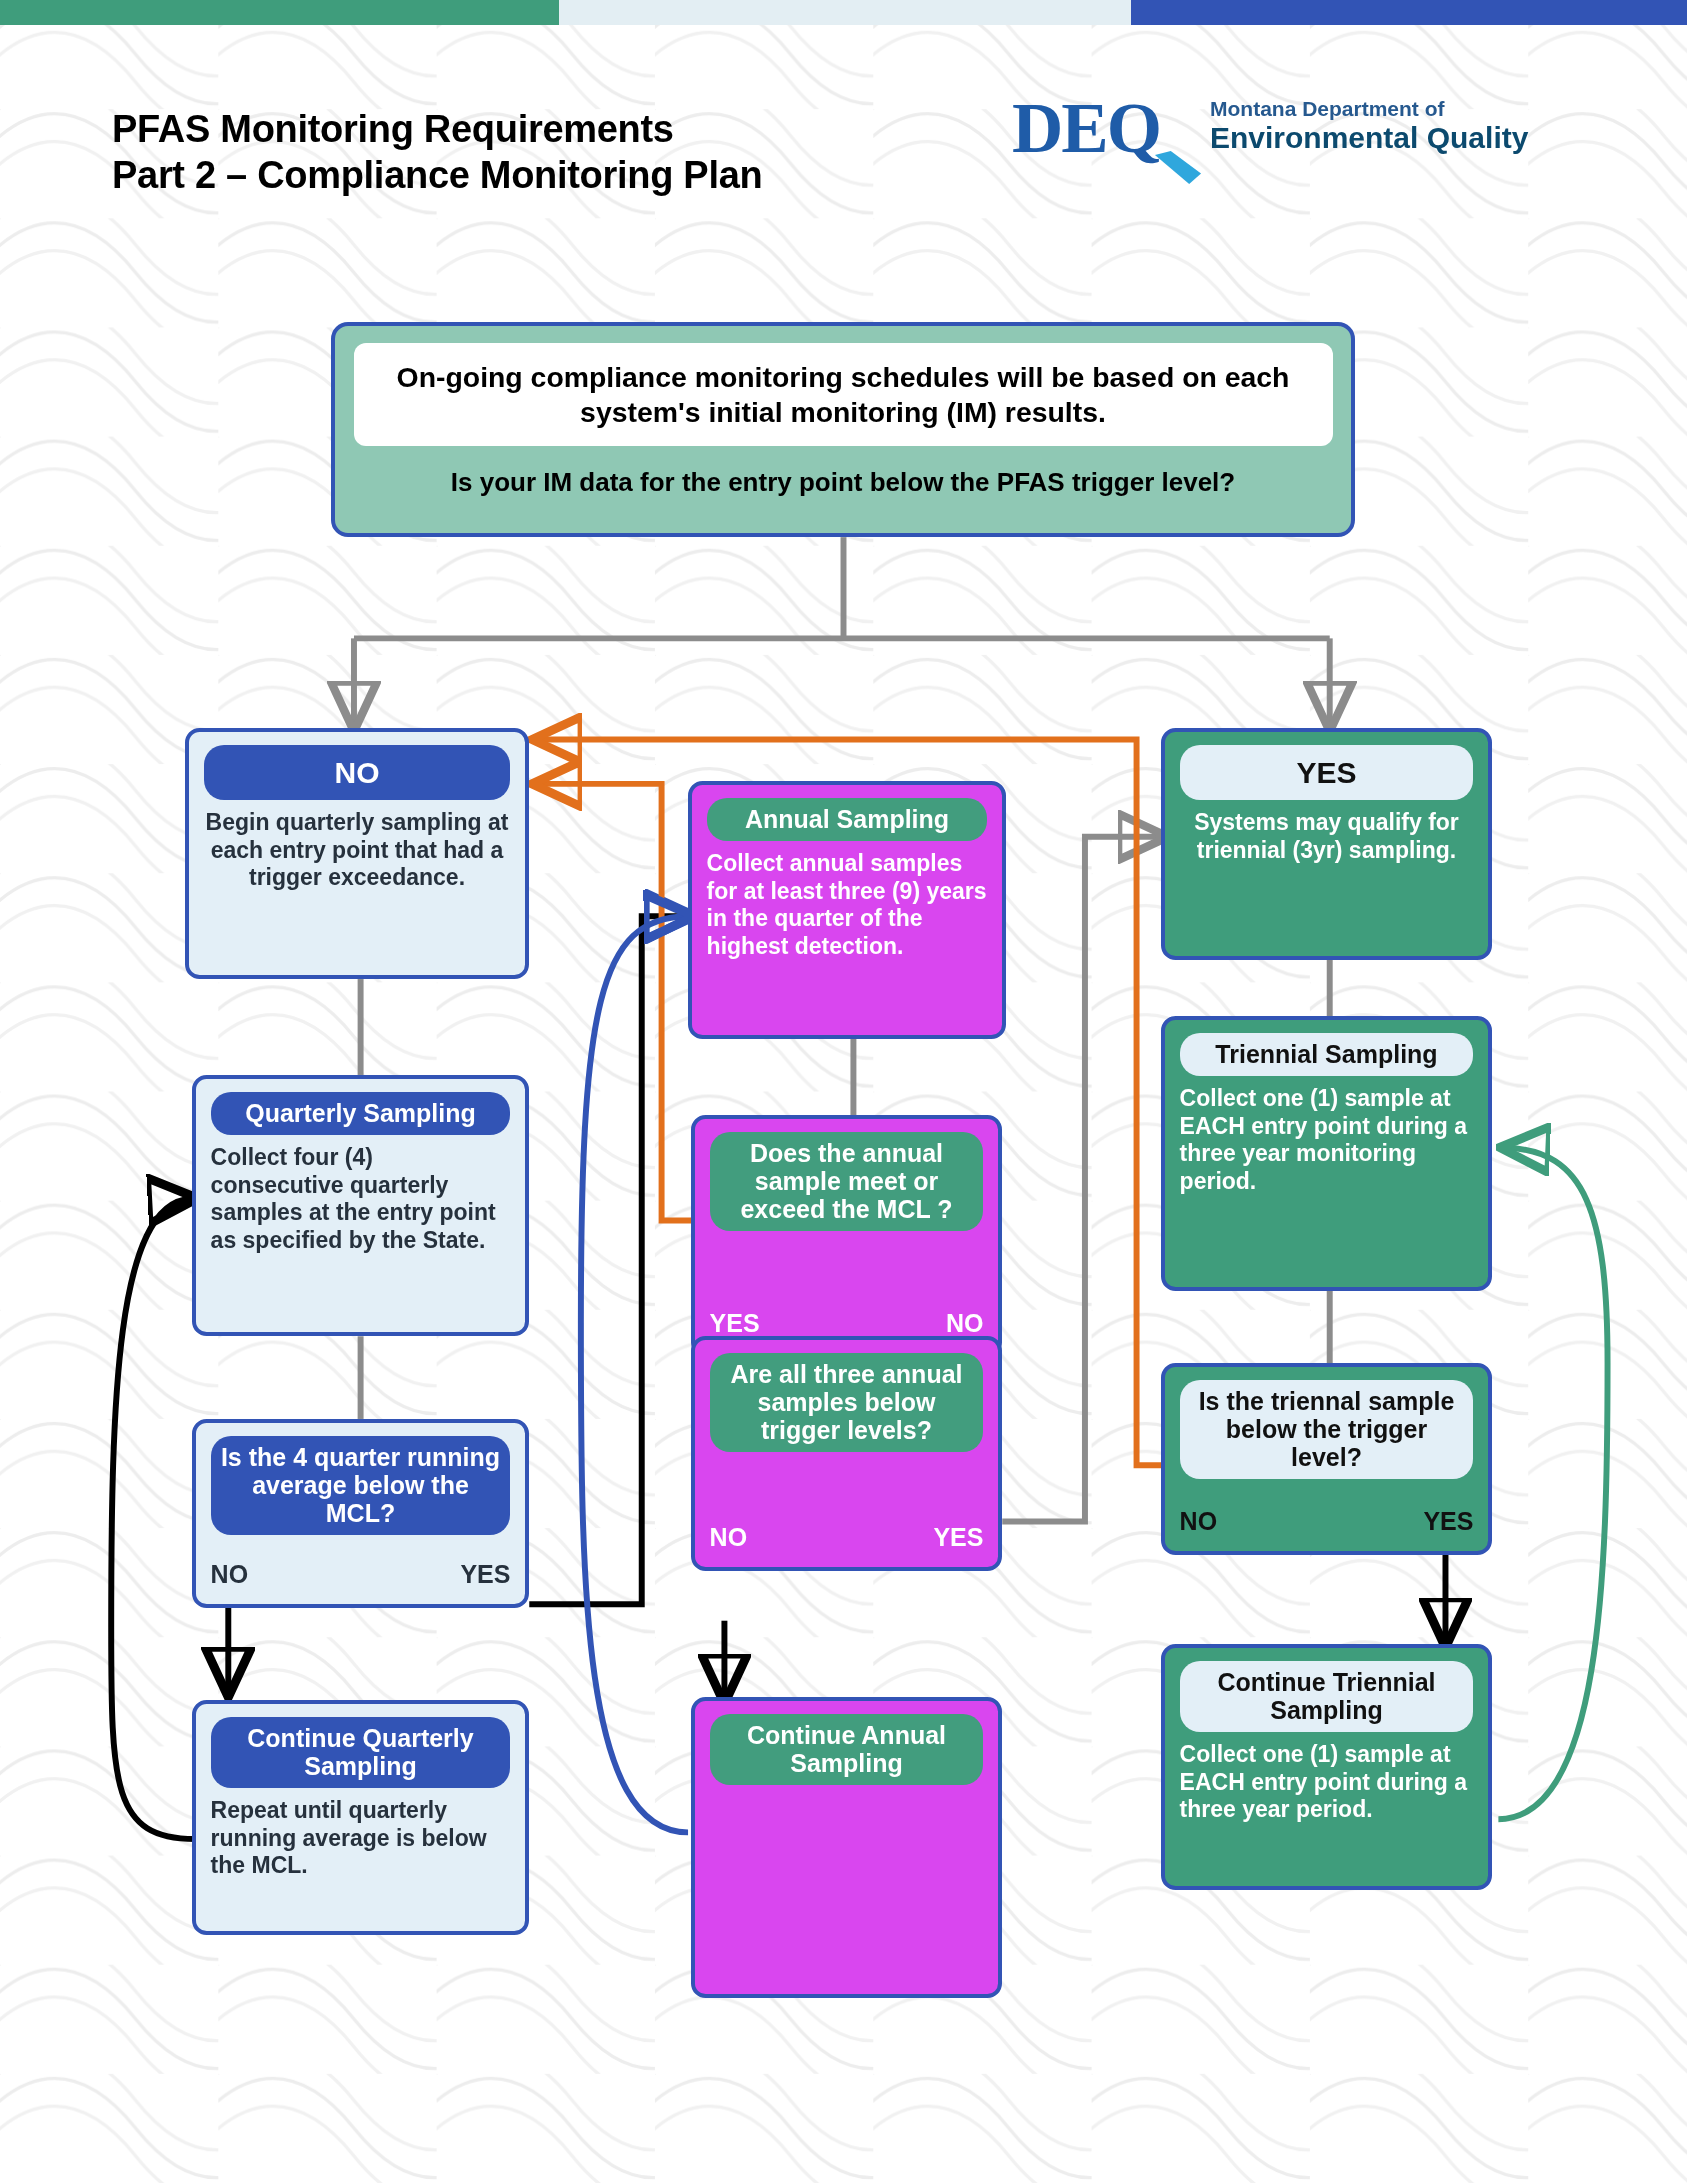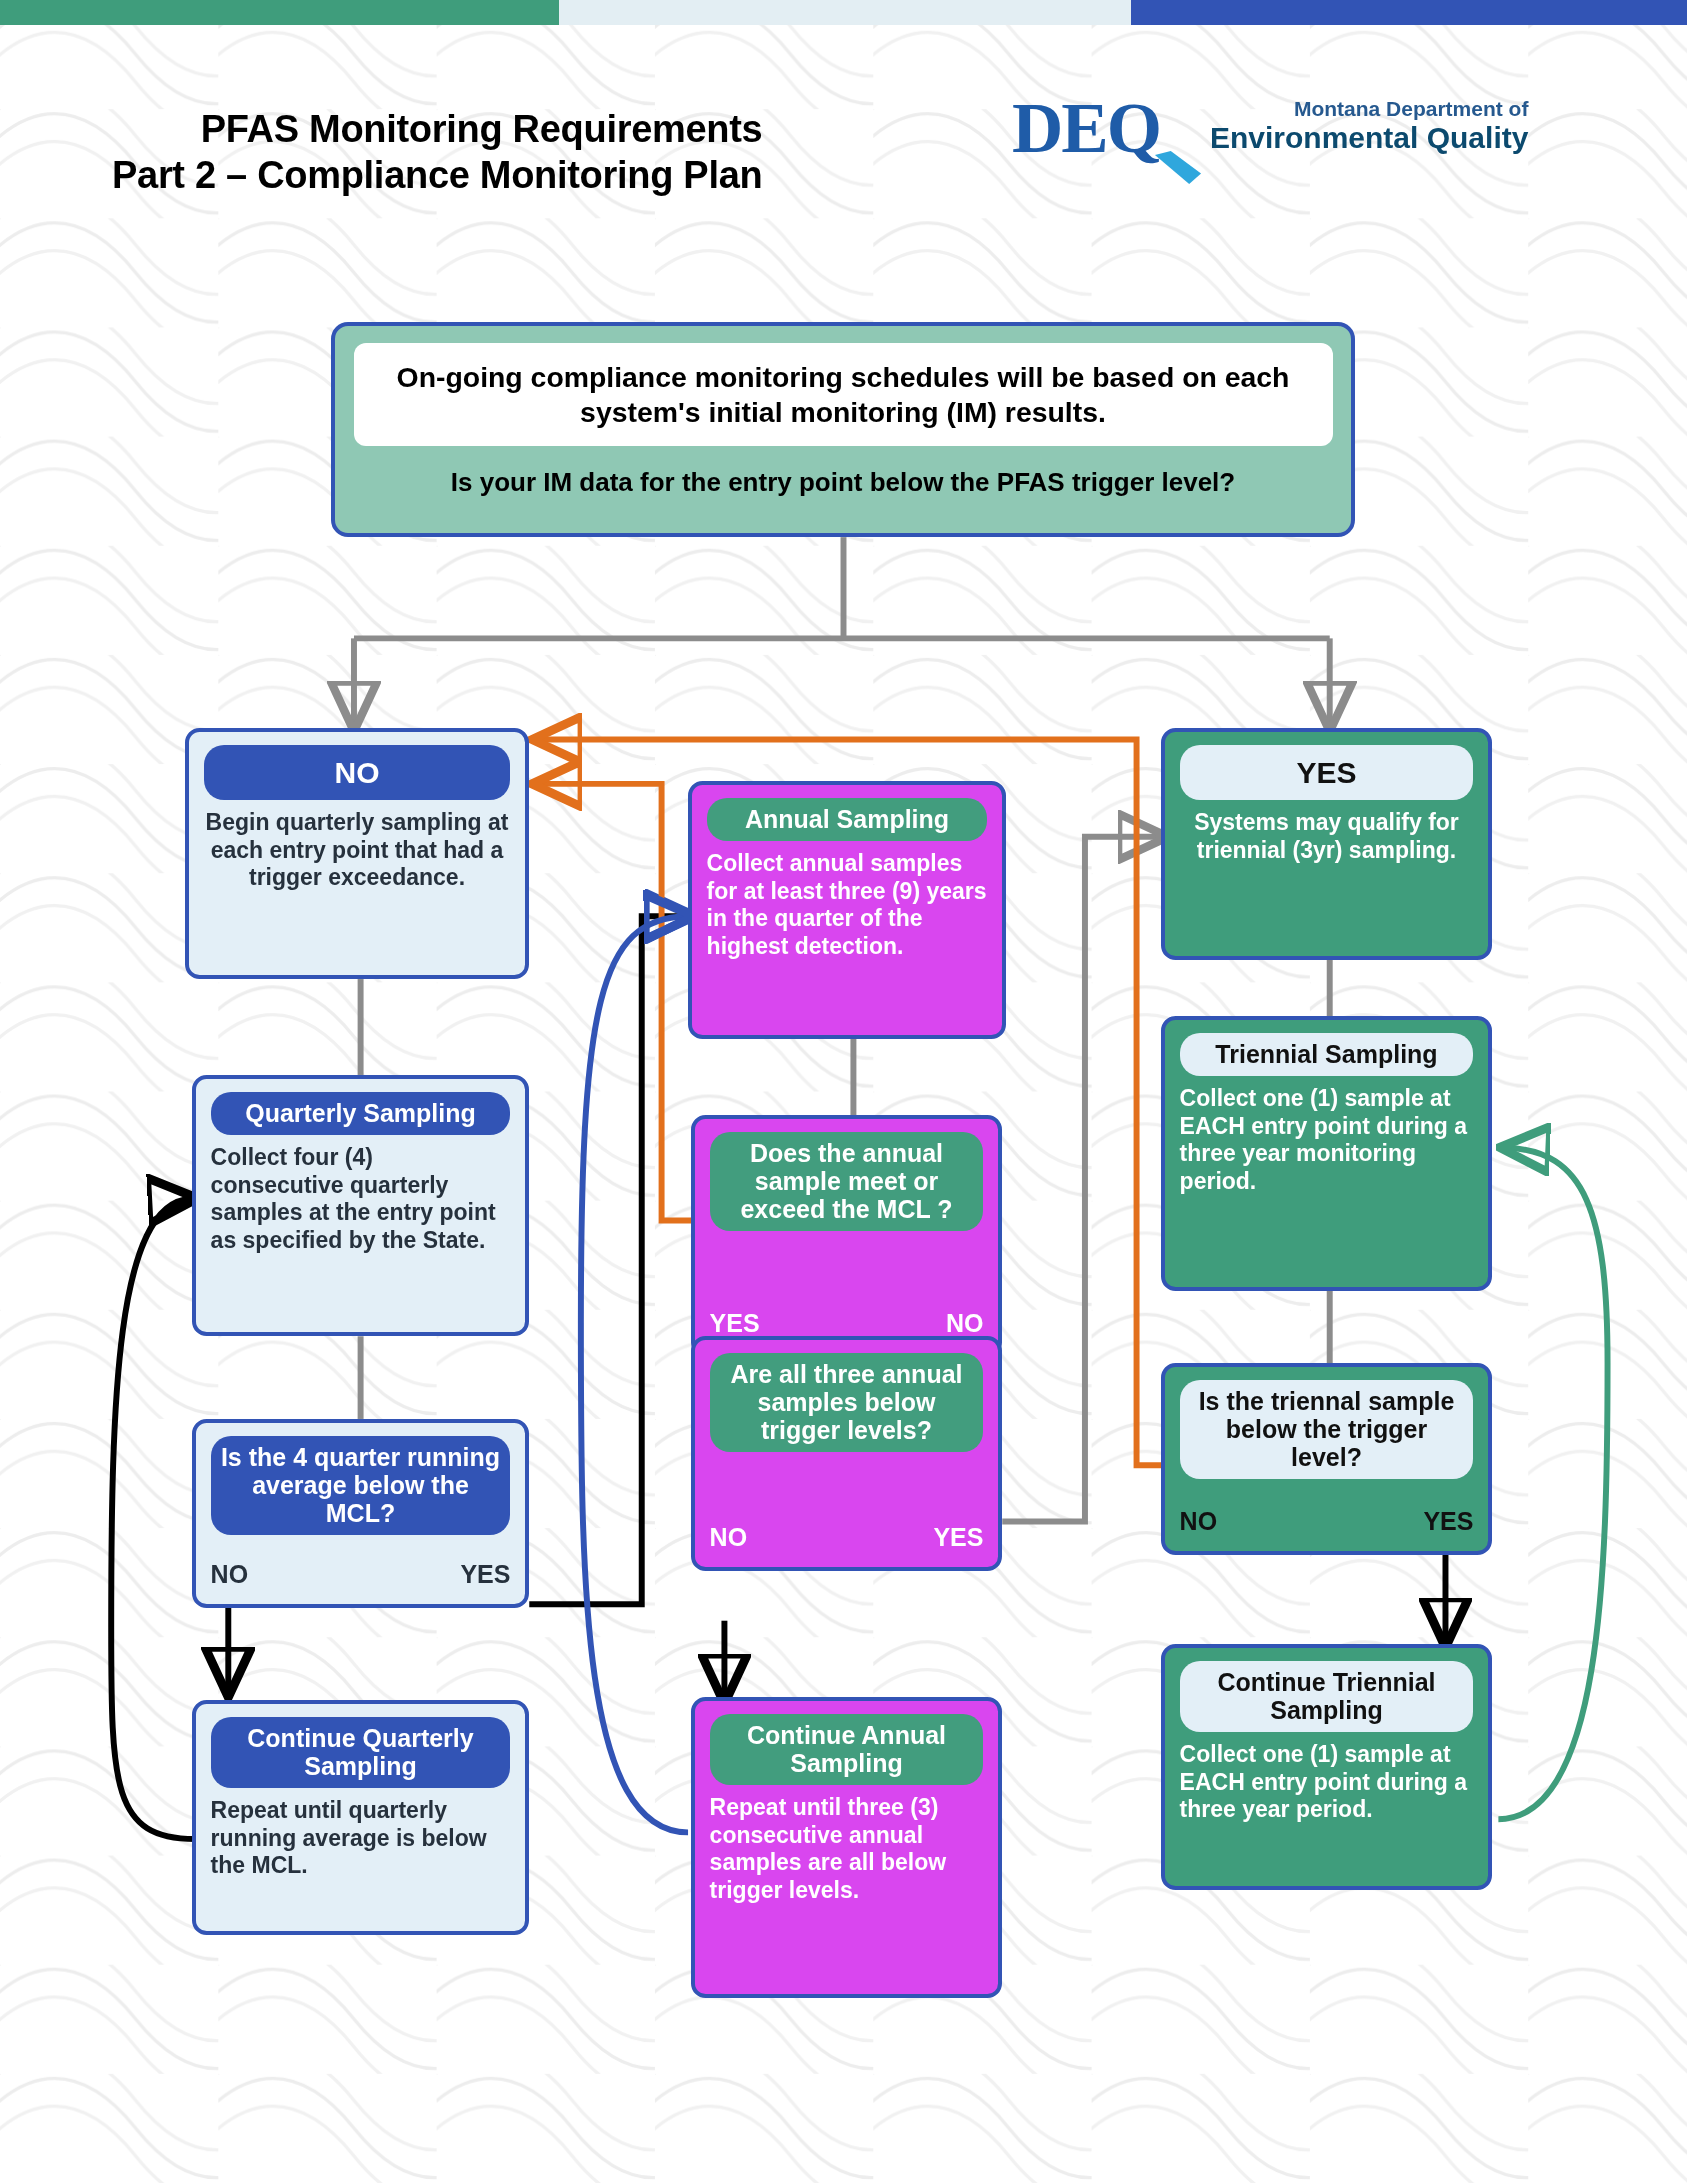--- a/index.html
+++ b/index.html
@@ -23,21 +23,21 @@
     width: 1687px; height: 25px;
     display: flex; z-index: 5;
   }
   #top-banner .seg-green { width: 559px; background: #3f9d7c; }
   #top-banner .seg-pale  { width: 572px; background: #e3eef3; }
   #top-banner .seg-blue  { flex: 1;      background: #3254b5; }
 
   
   #page-header {
     position: absolute; top: 106px; left: 112px;
-    width: 1475px; height: 146px; z-index: 6; text-align: right;
+    width: 1475px; height: 146px; z-index: 6;
   }
   #title-block { position: absolute; left: 0; top: 0; }
   #title-block .line {
     font-size: 38px; font-weight: bold; color: #000; letter-spacing: -0.3px;
     line-height: 1.22; white-space: nowrap;
   }
   #deq-logo {
     position: absolute; left: 900px; top: -13.2px;
     width: 576px; height: 119px;
   }
@@ -274,21 +274,20 @@
   <div class="node t-blue" style="left:691px; top:1336px; width:311px; height:235px;">
     <div class="pill">Are all three annual samples below trigger levels?</div>
     <div class="yesno">
       <span>NO</span>
       <span>YES</span>
     </div>
   </div>
 
   <div class="node t-blue" style="left:691px; top:1697px; width:311px; height:301px;">
     <div class="pill">Continue Annual Sampling</div>
-    <div class="body">Repeat until three (3) consecutive annual samples are all below trigger levels.</div>
   </div>
 
   <div class="node t-green" style="left:1161px; top:728px; width:331px; height:232px;">
     <div class="pill big">YES</div>
     <div class="body center">Systems may qualify for triennial (3yr) sampling.</div>
   </div>
 
   <div class="node t-green" style="left:1161px; top:1016px; width:331px; height:275px;">
     <div class="pill">Triennial Sampling</div>
     <div class="body">Collect one (1) sample at EACH entry point during a three year monitoring period.</div>

